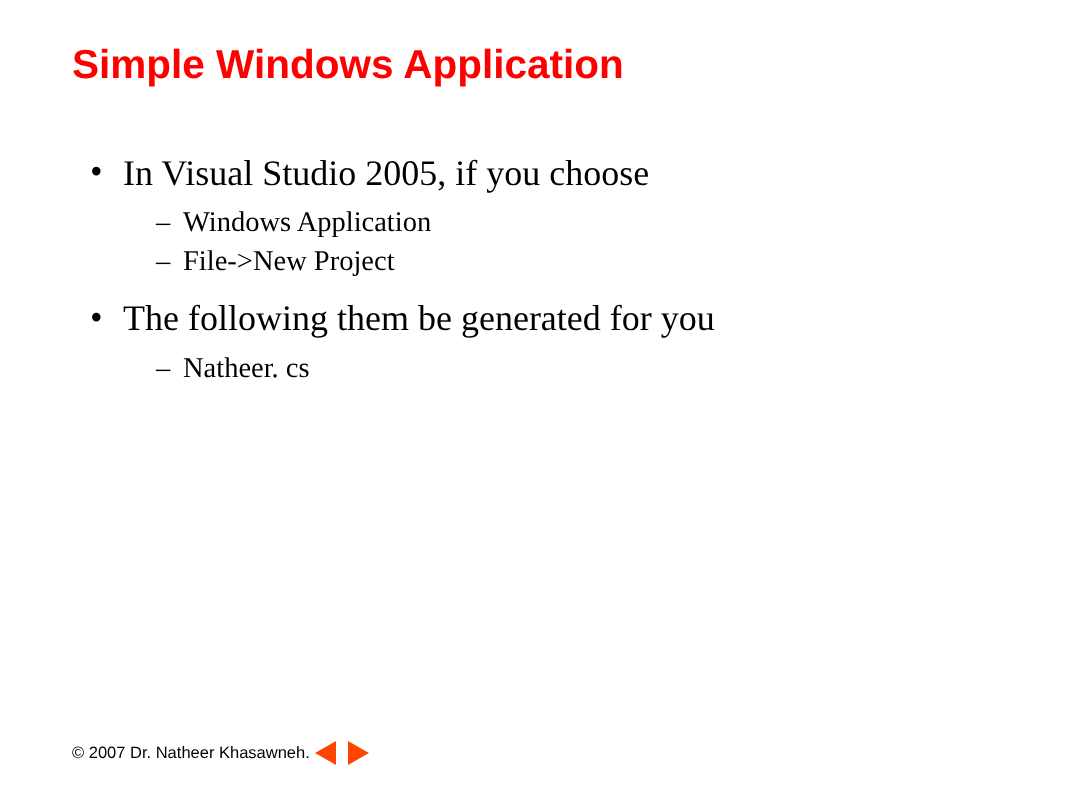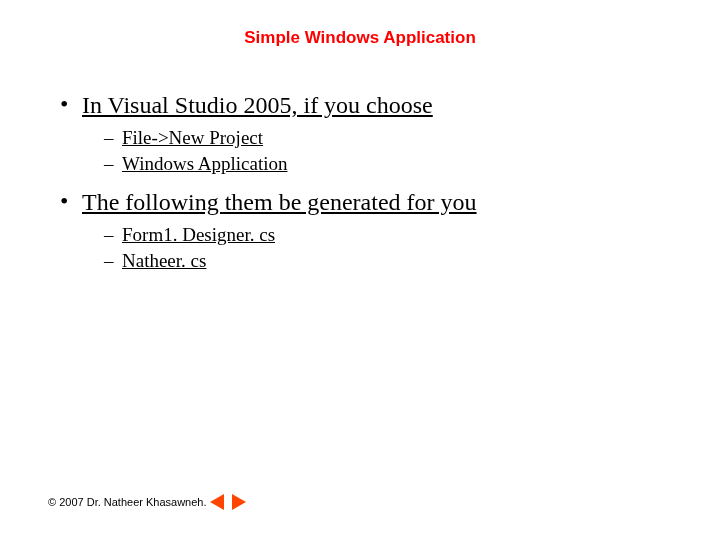--- a/index.html
+++ b/index.html
@@ -7,28 +7,27 @@
     .slide {
       width: 720px;
       height: 540px;
       position: relative;
       padding: 28px 48px 0 48px;
     }
     .title {
       font-family: Arial, Helvetica, sans-serif;
       font-weight: 700;
       color: #ff0000;
-      font-size: 17px;
-      text-align: center;
+      font-size: 27px;
+      text-align: left;
       margin-bottom: 44px;
     }
     ul.lvl1 {
       list-style: none;
       margin-left: 8px;
-      text-decoration: underline;
     }
     ul.lvl1 > li {
       position: relative;
       padding-left: 26px;
       font-size: 24px;
       color: #000;
       margin-bottom: 6px;
     }
     ul.lvl1 > li::before {
       content: "•";
@@ -85,28 +84,27 @@
 <body>
 
 <div class="slide">
 
   <h1 class="title">Simple Windows Application</h1>
 
   <ul class="lvl1">
     <li>
       <span>In Visual Studio 2005, if you choose</span>
       <ul class="lvl2">
+        <li>Windows Application</li>
         <li>File-&gt;New Project</li>
-        <li>Windows Application</li>
       </ul>
     </li>
     <li>
       <span>The following them be generated for you</span>
       <ul class="lvl2">
-        <li>Form1. Designer. cs</li>
         <li>Natheer. cs</li>
       </ul>
     </li>
   </ul>
 
   <div class="footer">
     <div class="copyright">© 2007 Dr. Natheer Khasawneh.</div>
     <div class="nav-arrows">
       <div class="arrow-btn">
         <svg width="18" height="18" viewBox="0 0 18 18">

